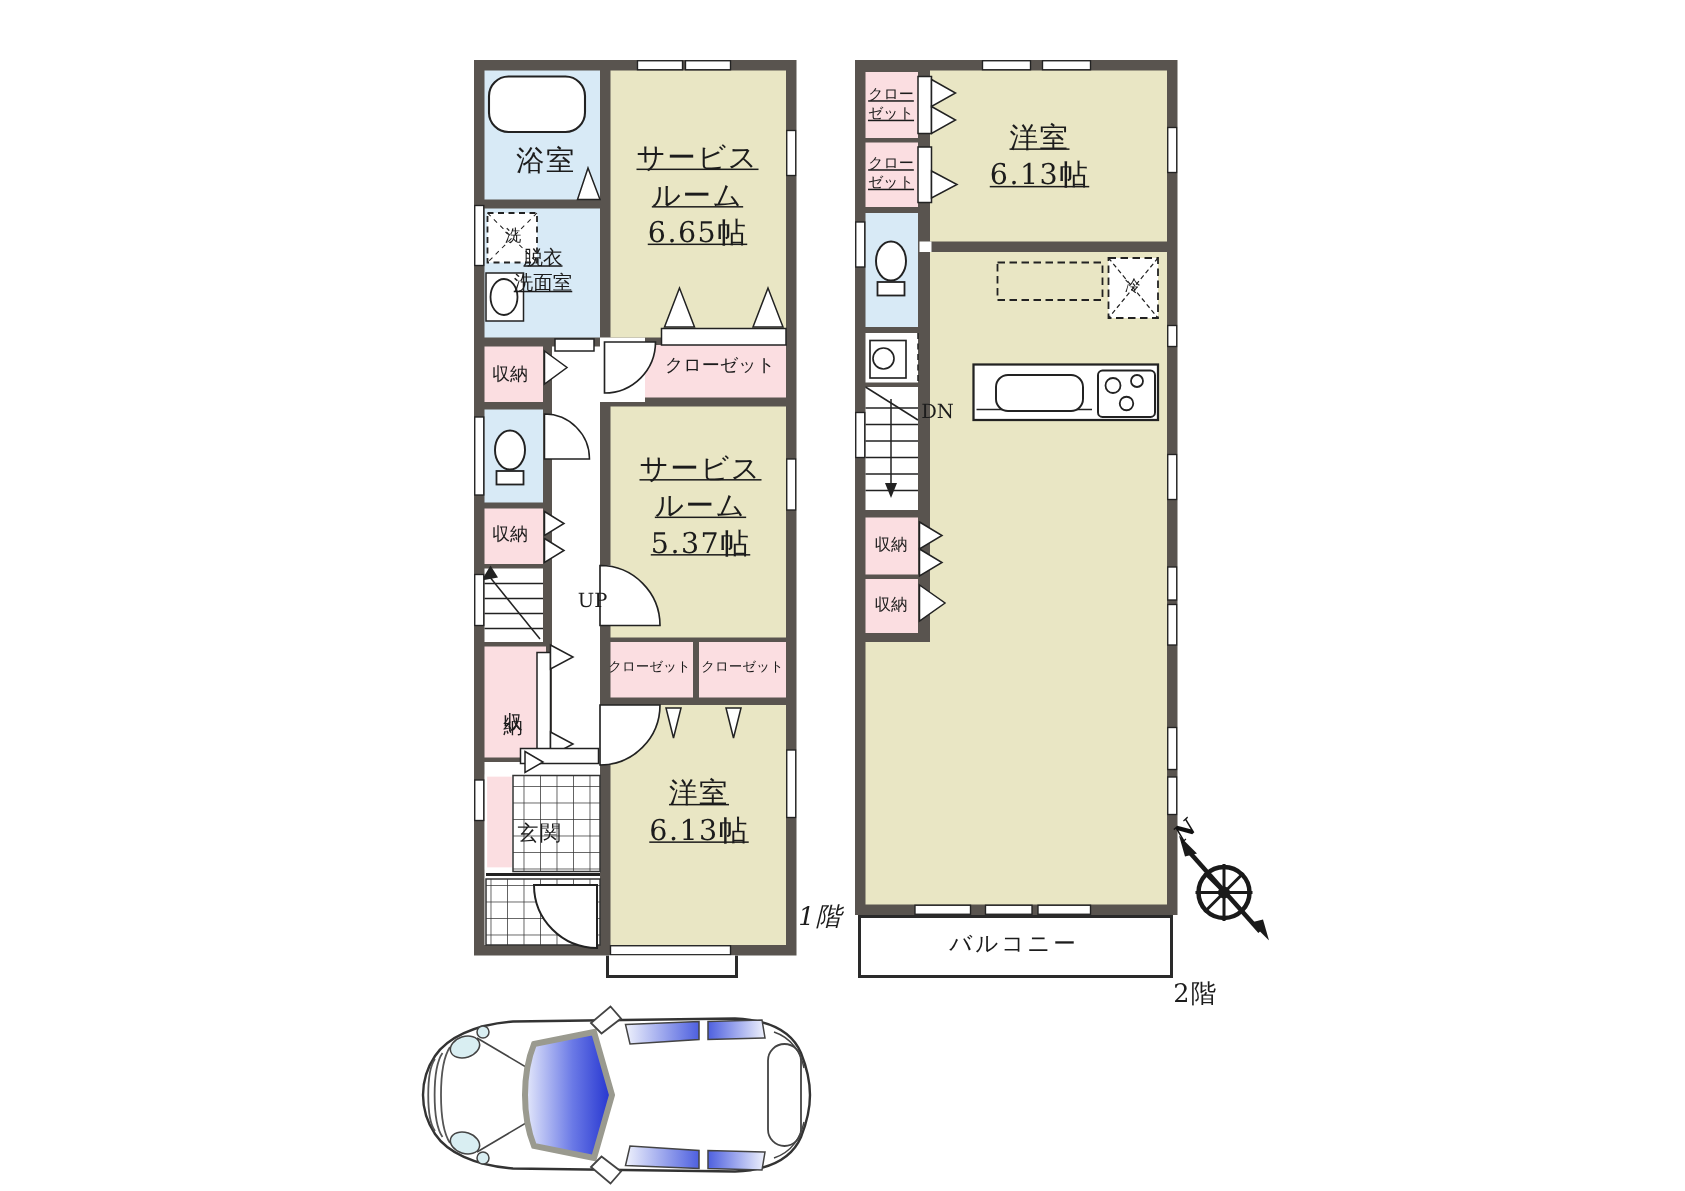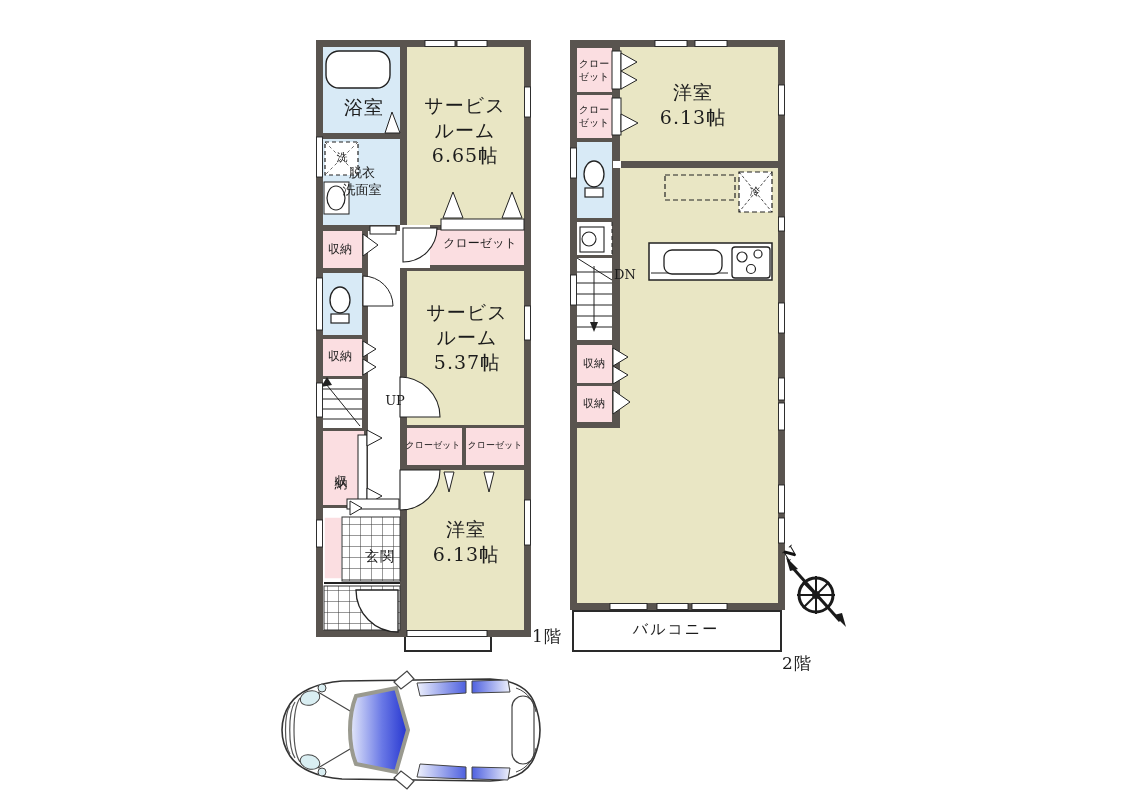--- a/index.html
+++ b/index.html
@@ -2,21 +2,21 @@
 <html><head>
 <meta charset="utf-8">
 <style>
   html,body{margin:0;padding:0;background:#fff;}
   #canvas{position:relative;width:1123px;height:794px;background:#fff;overflow:hidden;
           font-family:"DejaVu Serif","Liberation Serif",serif;}
   .plan{position:absolute;}
   .plan svg{position:absolute;left:0;top:0;}
   .lbl{position:absolute;transform:translate(-50%,-50%);color:#1c1c1c;text-align:center;
        white-space:nowrap;line-height:1.32;letter-spacing:1px;}
-  .lbl span{display:block;}
+  .lbl span{display:block;text-decoration:underline;}
   .v{writing-mode:vertical-rl;text-orientation:upright;letter-spacing:3px;white-space:normal;}
   .balcony{position:absolute;left:572px;top:610px;width:206px;height:38px;background:#fff;
            border:2px solid #2a2a2a;}
   .porch{position:absolute;left:404px;top:637px;width:84px;height:13px;background:#fff;
          border:2px solid #2a2a2a;border-top:none;}
   .north{position:absolute;transform:translate(-50%,-50%) rotate(-42deg);font-style:italic;
          font-weight:bold;color:#111;}
 </style>
 </head>
 <body>
@@ -125,39 +125,39 @@
   <div class="lbl" style="left:364px;top:108px;font-size:19px;">浴室</div>
   <div class="lbl" style="left:342px;top:158px;font-size:11px;letter-spacing:0;">洗</div>
   <div class="lbl" style="left:362px;top:181px;font-size:13px;letter-spacing:0;">
     <span>脱衣</span>
     <span>洗面室</span>
   </div>
   <div class="lbl" style="left:340px;top:250px;font-size:12px;letter-spacing:0;">収納</div>
   <div class="lbl" style="left:340px;top:357px;font-size:12px;letter-spacing:0;">収納</div>
   <div class="lbl v" style="left:341px;top:467px;font-size:13px;">収納</div>
   <div class="lbl" style="left:373px;top:401px;font-size:13px;letter-spacing:0;padding-left:44px;">UP</div>
-  <div class="lbl" style="left:380px;top:556px;font-size:14px;">玄関</div>
+  <div class="lbl" style="left:360px;top:556px;font-size:14px;">玄関</div>
   <div class="lbl" style="left:465px;top:131px;font-size:19px;">
     <span>サービス</span>
     <span>ルーム</span>
     <span>6.65帖</span>
   </div>
   <div class="lbl" style="left:480px;top:244px;font-size:12px;letter-spacing:0;">クローゼット</div>
   <div class="lbl" style="left:467px;top:338px;font-size:19px;">
     <span>サービス</span>
     <span>ルーム</span>
     <span>5.37帖</span>
   </div>
   <div class="lbl" style="left:433px;top:446px;font-size:9px;letter-spacing:0;">クローゼット</div>
   <div class="lbl" style="left:495px;top:446px;font-size:9px;letter-spacing:0;">クローゼット</div>
   <div class="lbl" style="left:466px;top:542px;font-size:19px;">
     <span>洋室</span>
     <span>6.13帖</span>
   </div>
-  <div class="lbl" style="left:547px;top:636px;font-size:17px;">1階</div>
+  <div class="lbl" style="left:547px;top:612px;font-size:17px;font-style:italic;">1階</div>
   <div class="porch"></div>
 
   <div class="plan" style="left:570px;top:40px;width:215px;height:570px;background:#59544f;">
     <svg width="215" height="570" viewBox="0 0 215 570">
 
       <rect x="7" y="8" width="35" height="44" fill="#fbdee1"></rect>
       <rect x="7" y="55" width="35" height="43" fill="#fbdee1"></rect>
       <rect x="7" y="102" width="35" height="76" fill="#d8eaf6"></rect>
       <rect x="7" y="182" width="35" height="33" fill="#fff"></rect>
       <rect x="7" y="218" width="35" height="82" fill="#fff"></rect>

